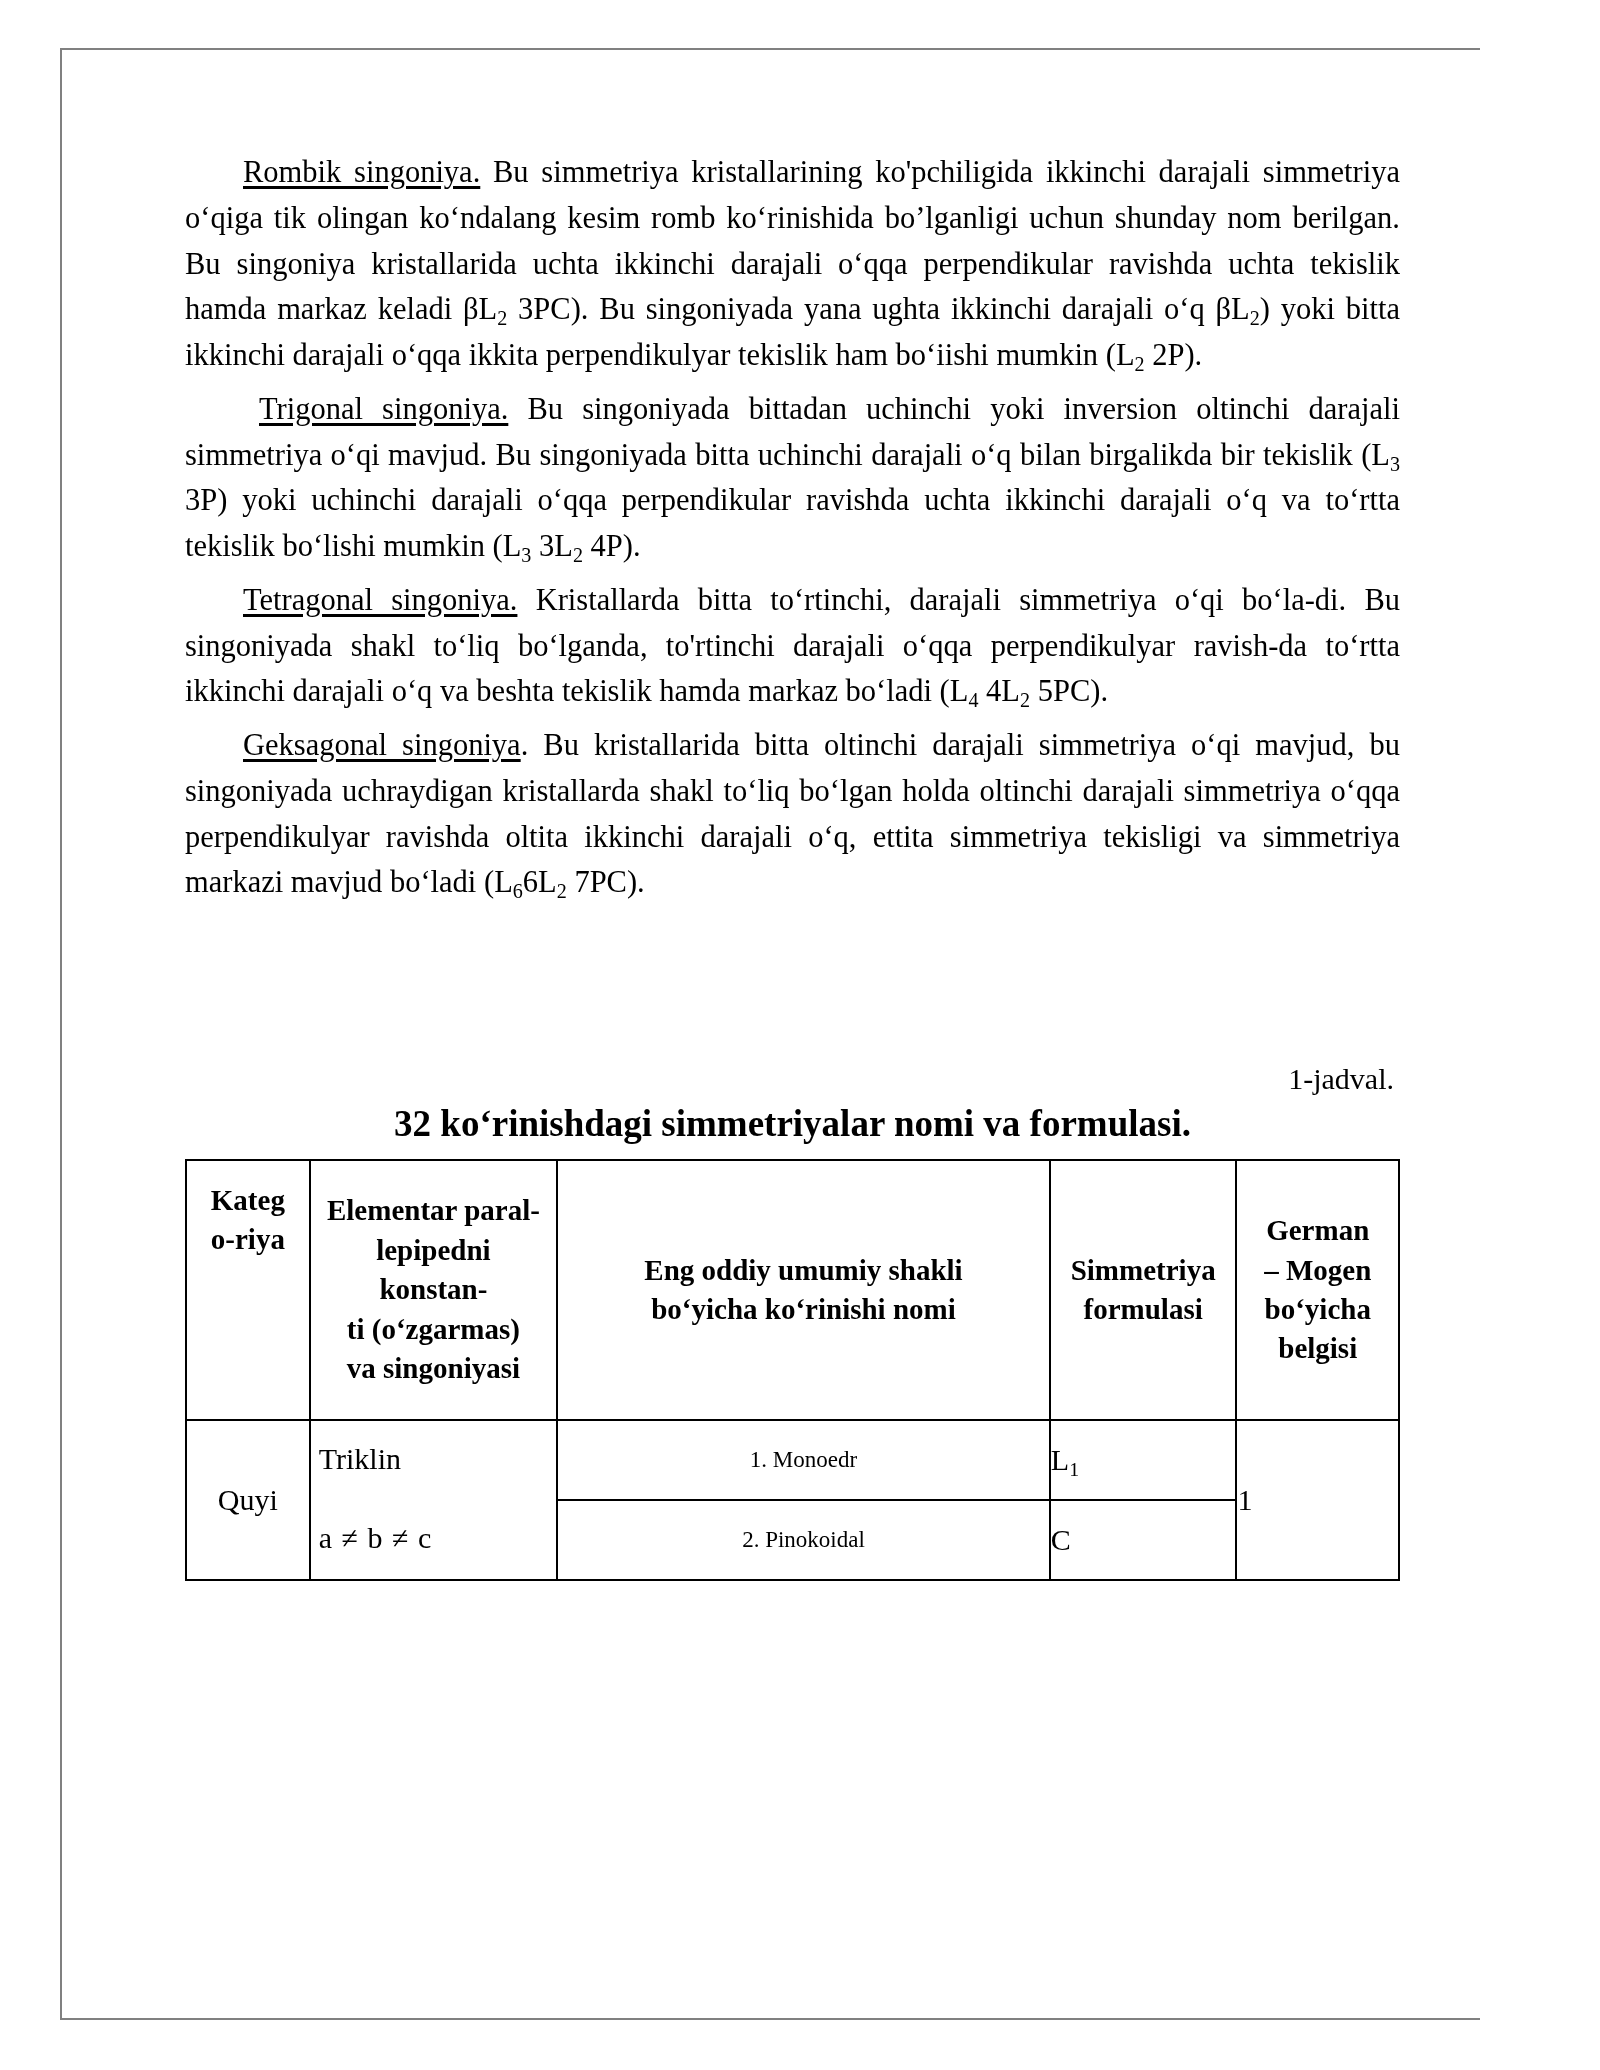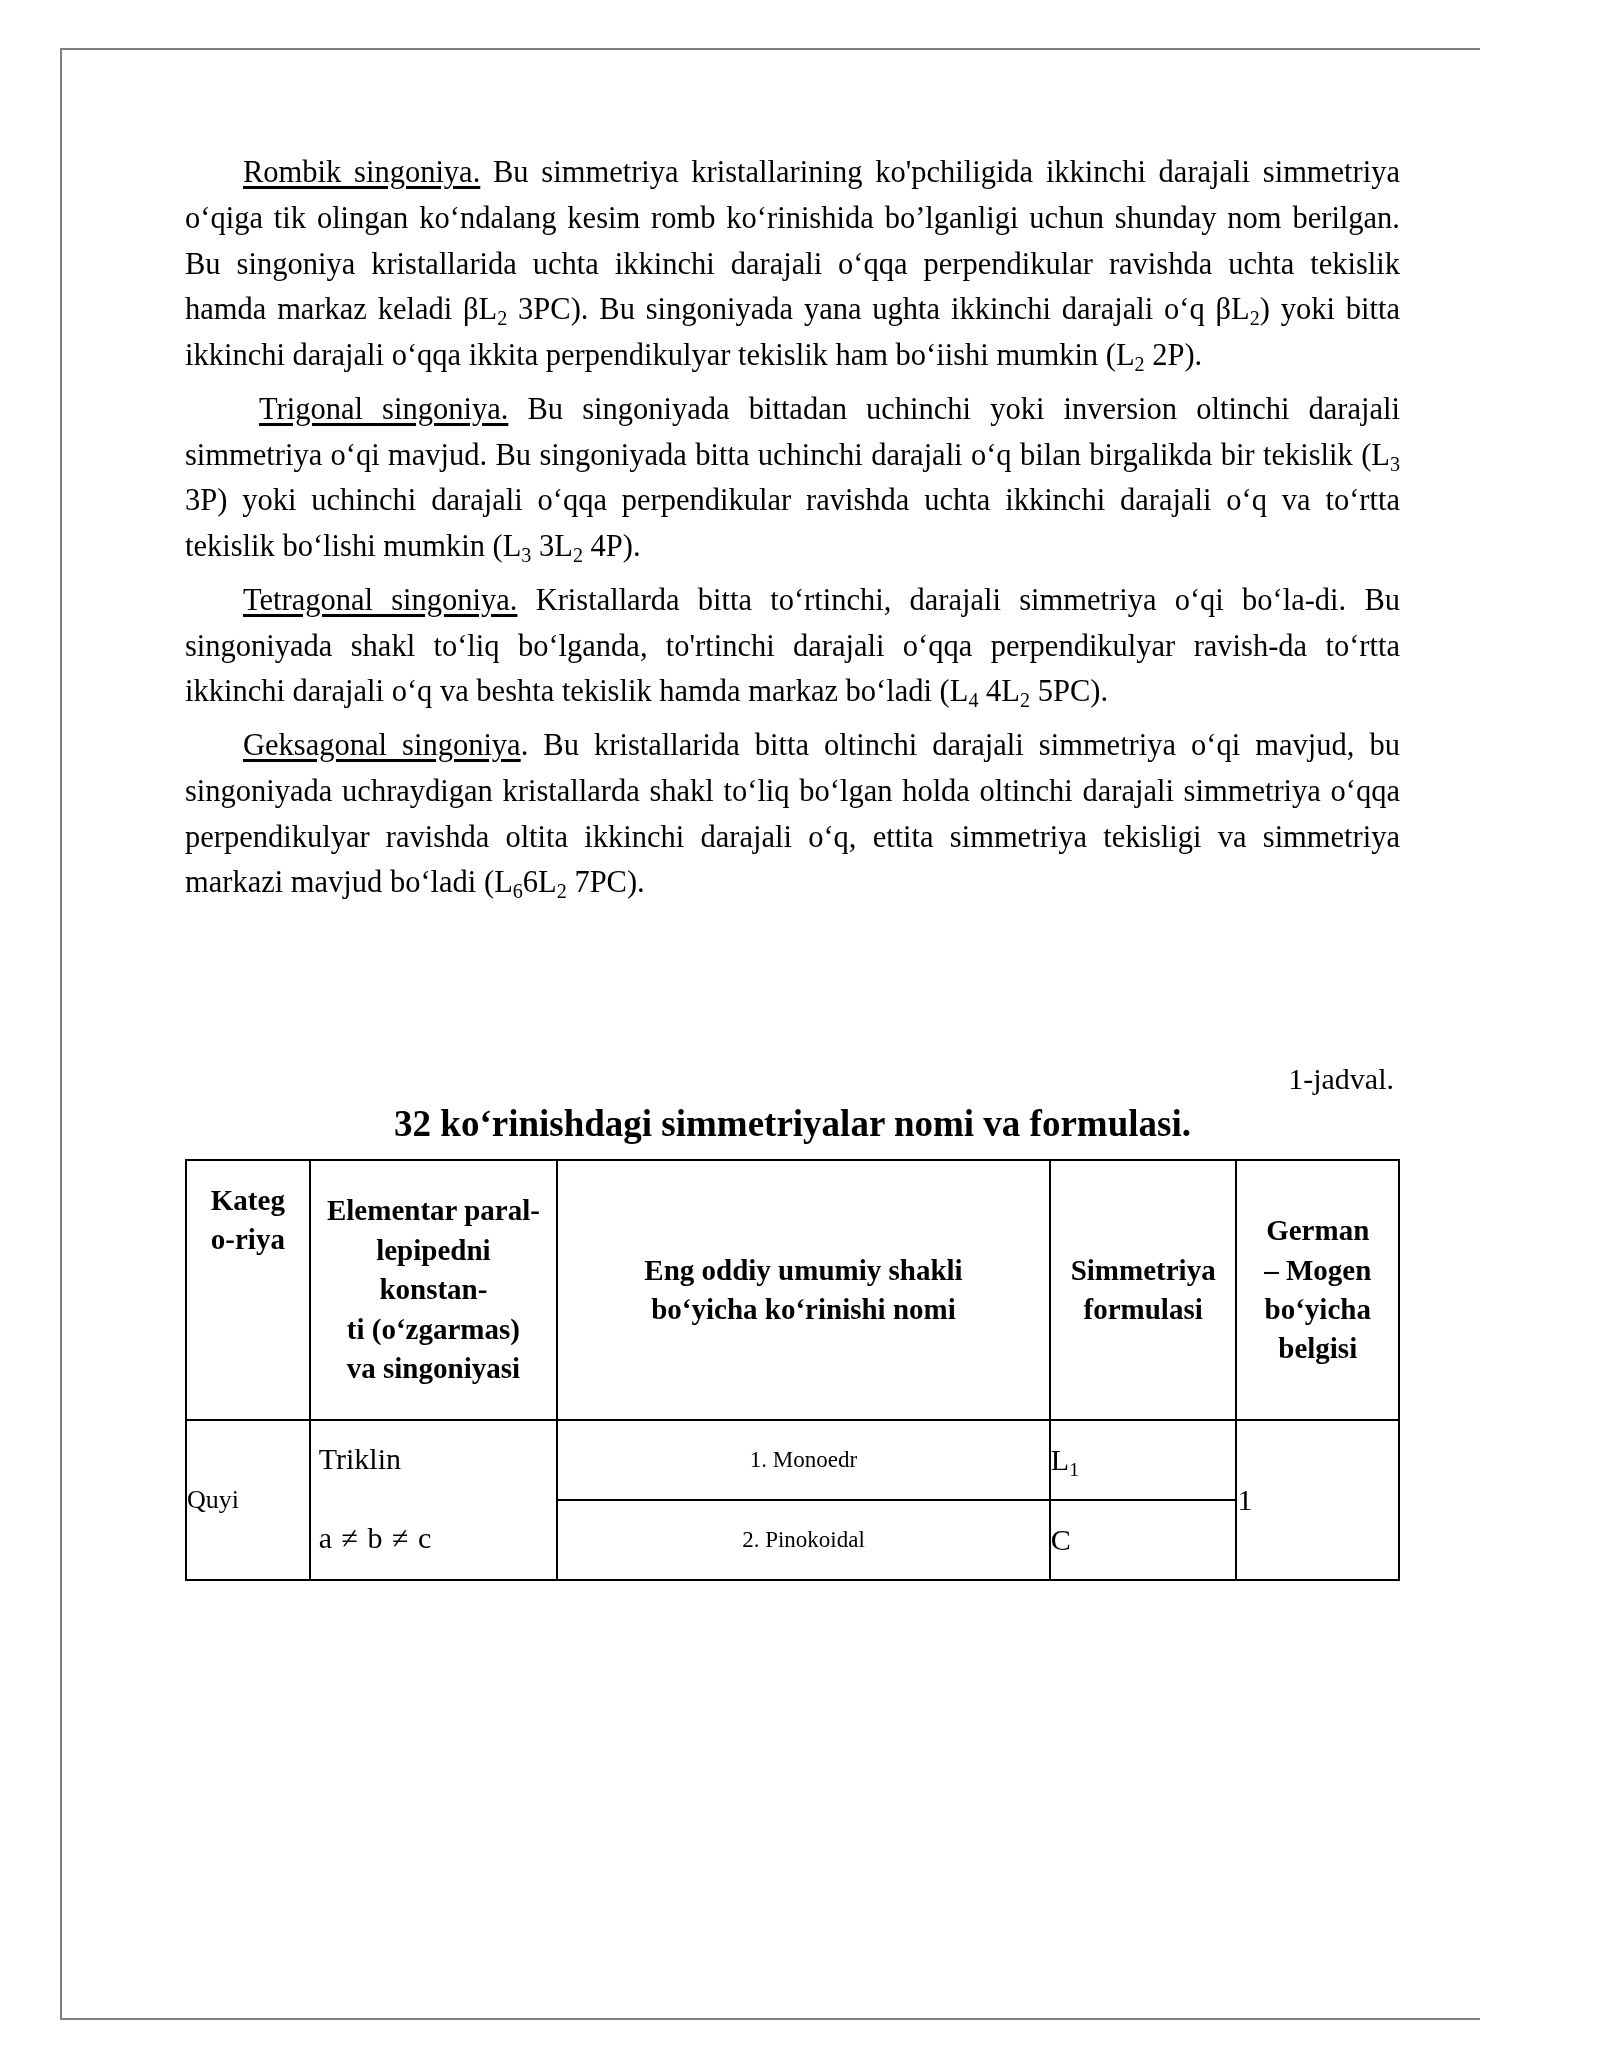--- a/index.html
+++ b/index.html
@@ -101,21 +101,22 @@
   .triklin-box {
     text-align: left;
     font-size: 30px;
     line-height: 1.5;
     padding: 14px 8px 18px 8px;
   }
   .triklin-box .t-name { margin-bottom: 34px; }
   .triklin-box .t-rel { letter-spacing: 1px; }
   .row-h { height: 78px; }
   .quyi-cell {
-    font-size: 26px;
+    text-align: center;
+    font-size: 30px;
     border-radius: 12px;
   }
   .ger-cell {
     font-size: 30px;
     vertical-align: top;
     padding: 10px 0 0 12px;
     text-align: left;
   }
   .sim-cell {
     font-size: 30px;

